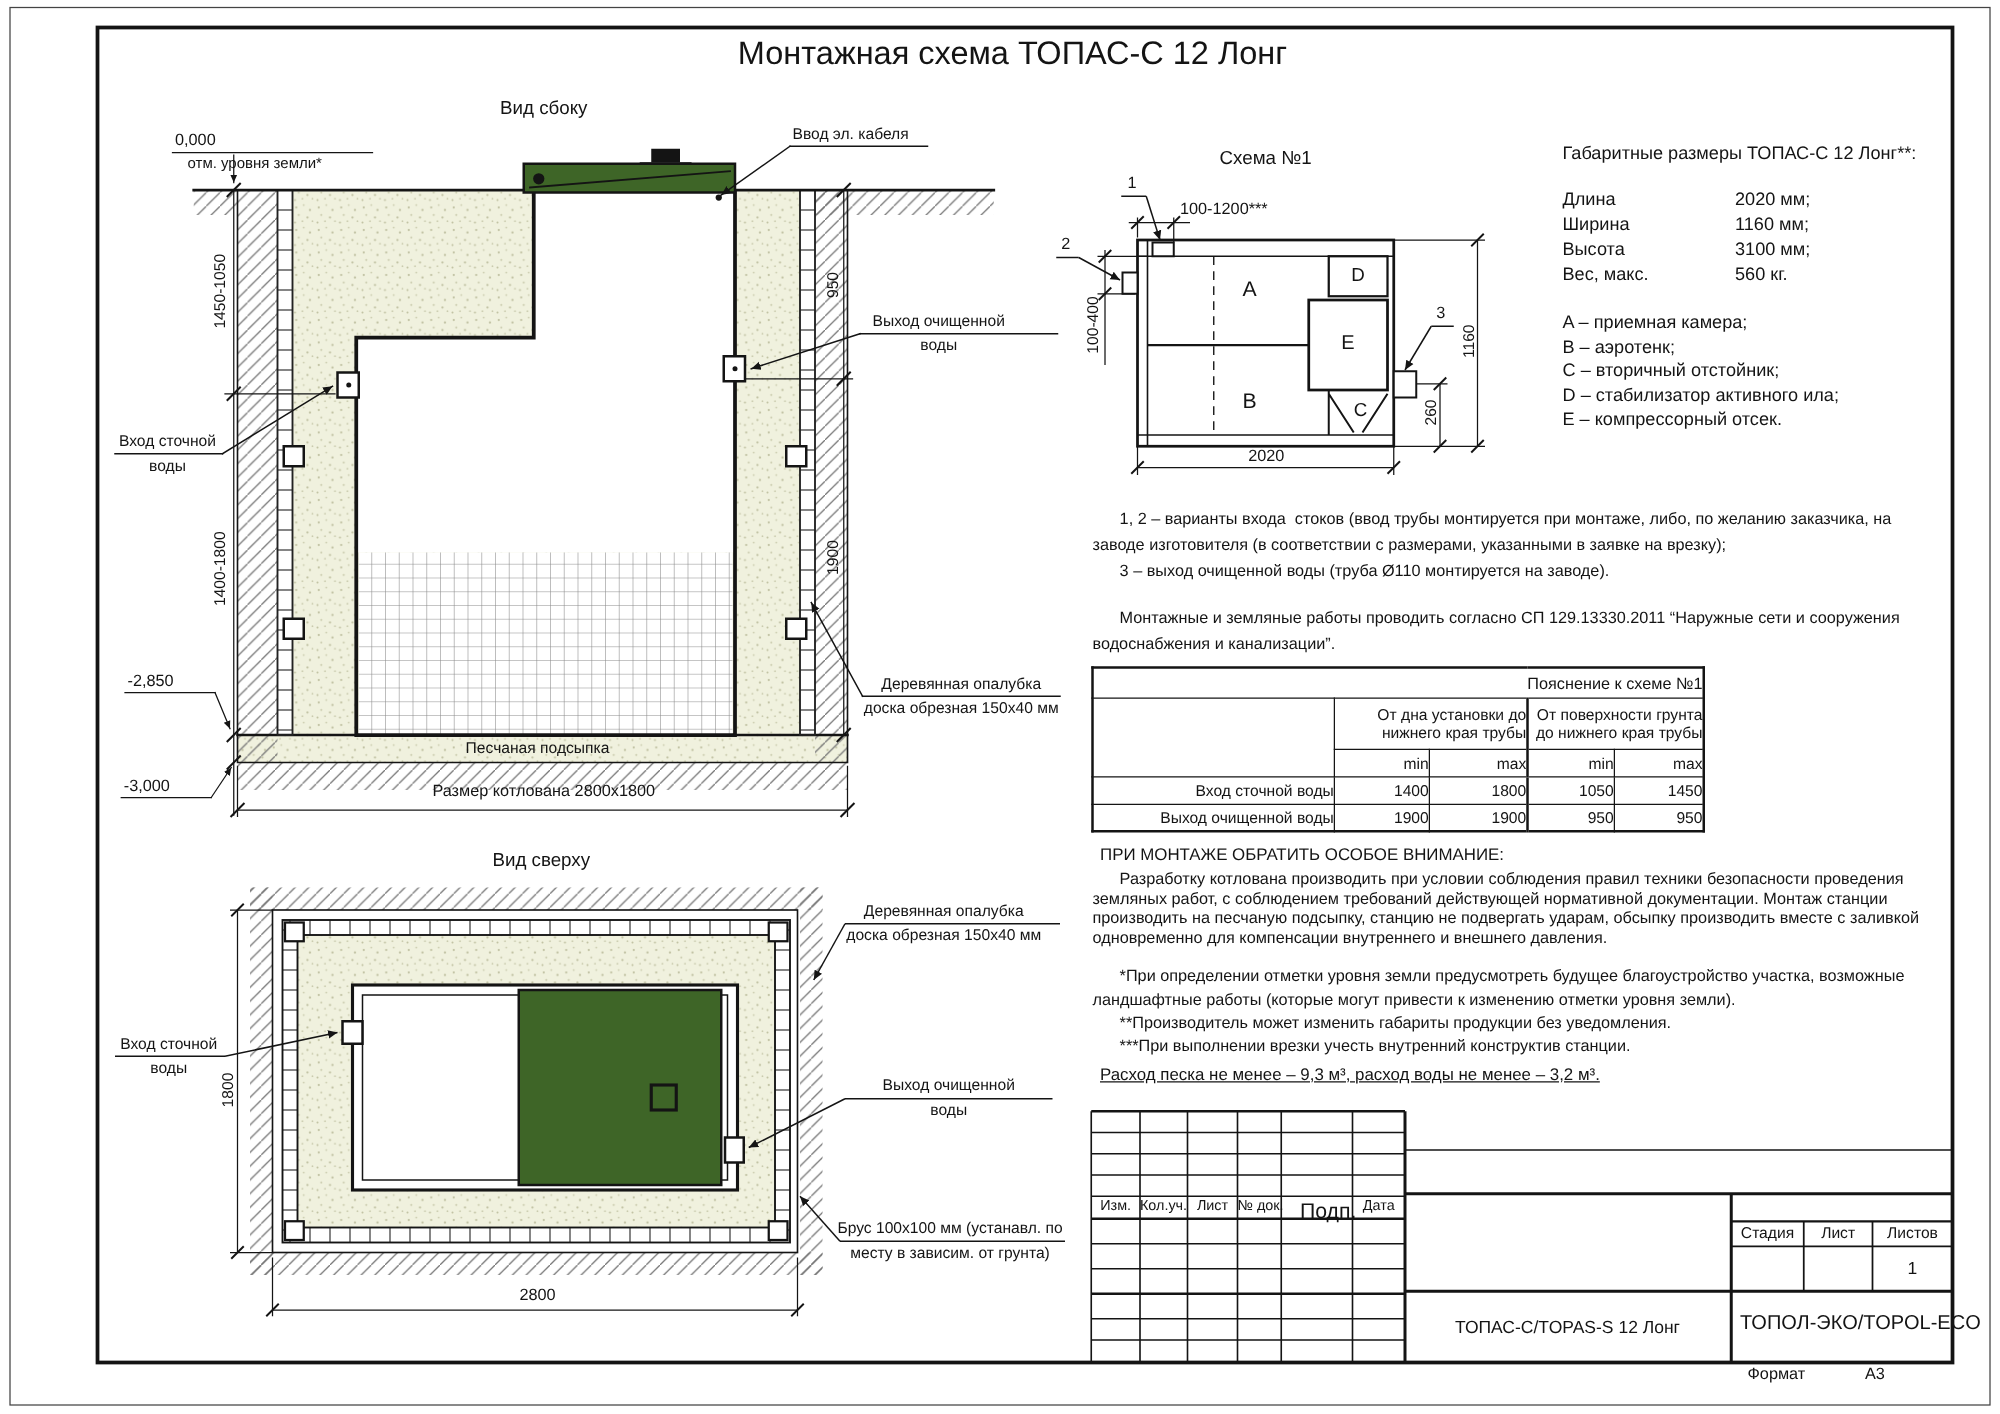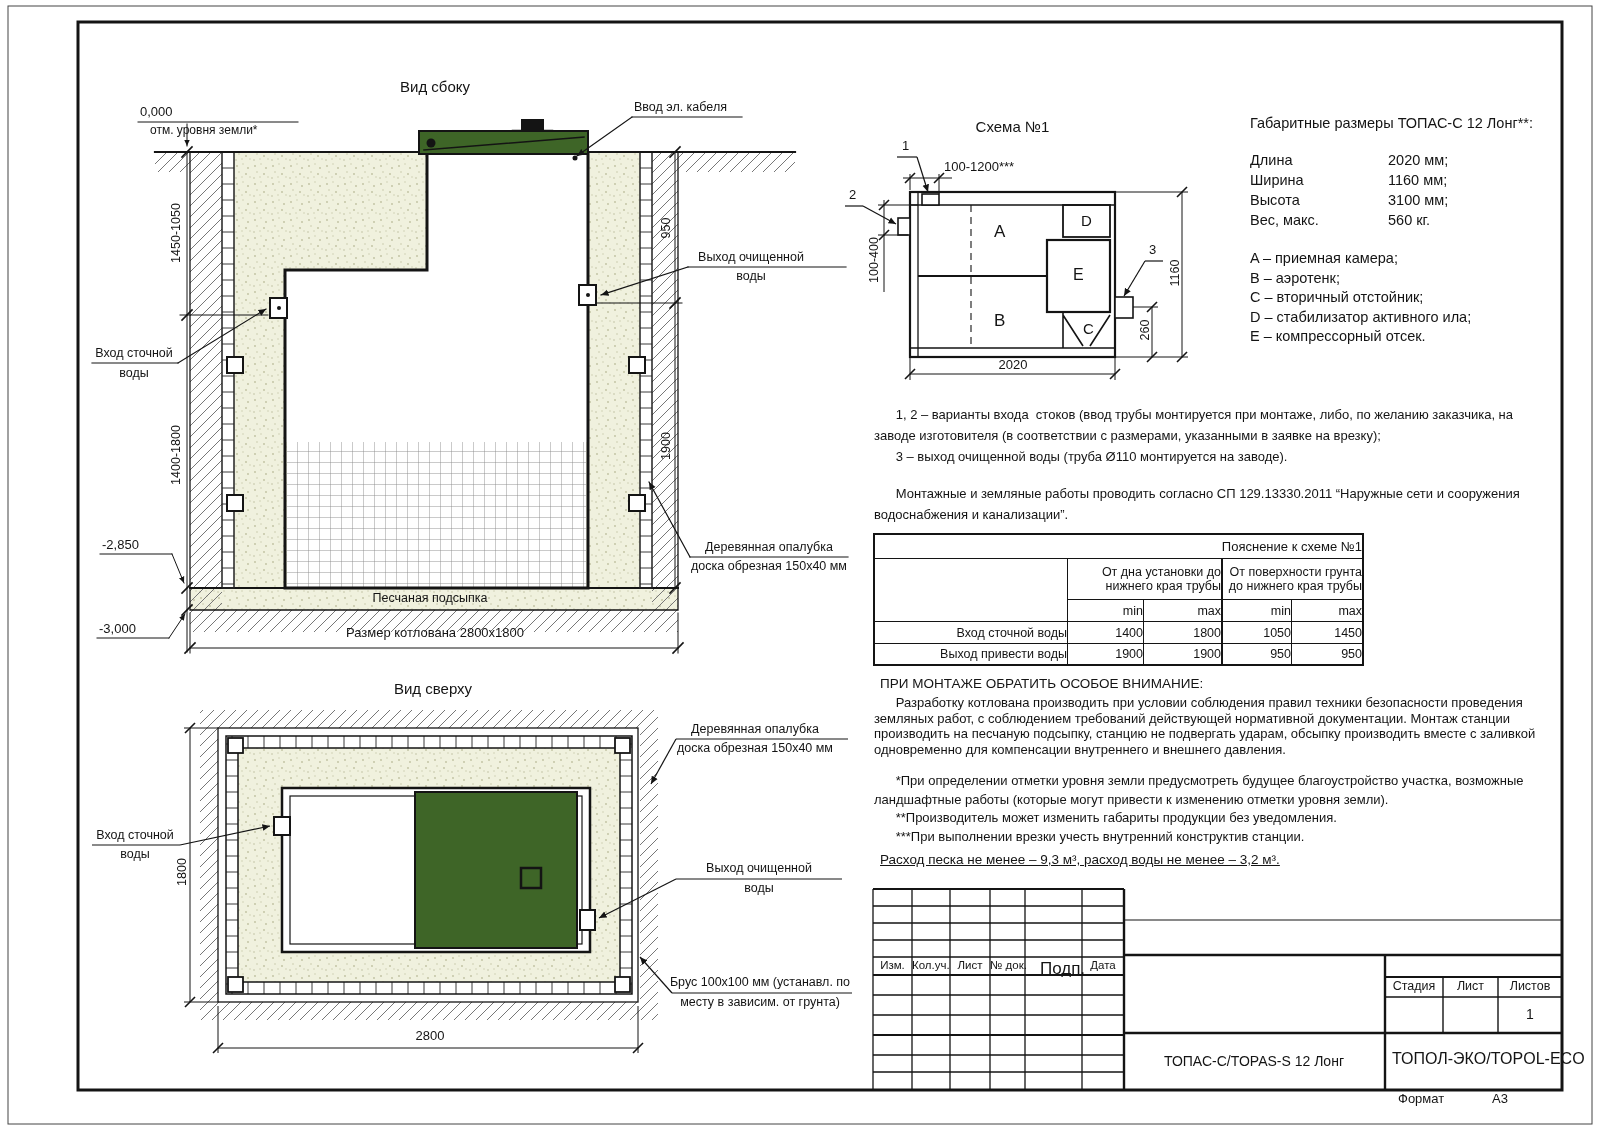--- a/index.html
+++ b/index.html
@@ -236,20 +236,21 @@
     <path d="M1124,920 H1562" stroke-width="1.2"></path>
     <path d="M1124,955 H1562" stroke-width="2.4"></path>
     <path d="M1385,977 H1562" stroke-width="1.8"></path>
     <path d="M1385,997 H1562" stroke-width="1.4"></path>
     <path d="M1124,1033 H1562" stroke-width="2.4"></path>
     <path d="M1385,955 V1090" stroke-width="2.4"></path>
     <path d="M1443,977 V1033 M1498,977 V1033" stroke-width="1.4"></path>
   </g>
 </svg>
 
+<div class="t c" style="left:460px;top:28px;width:700px;font-size:26px;">Монтажная схема ТОПАС-С 12 Лонг</div>
 
 <div class="t c" style="left:365px;top:78px;width:140px;font-size:15px;">Вид сбоку</div>
 <div class="t" style="left:140px;top:105px;font-size:13px;">0,000</div>
 <div class="t" style="left:150px;top:124px;font-size:12px;text-align:right;">отм. уровня земли*</div>
 <div class="vdim" style="left:176px;top:233px;font-size:12.5px;">1450-1050</div>
 <div class="vdim" style="left:176px;top:455px;font-size:12.5px;">1400-1800</div>
 <div class="vdim" style="left:666px;top:228px;font-size:12.5px;">950</div>
 <div class="vdim" style="left:666px;top:446px;font-size:12.5px;">1900</div>
 <div class="t" style="left:102px;top:538px;font-size:13px;">-2,850</div>
 <div class="t" style="left:99px;top:622px;font-size:13px;">-3,000</div>
@@ -340,21 +341,21 @@
     <td style="width:70px;">max</td>
   </tr>
   <tr>
     <td style="height:21px;">Вход сточной воды</td>
     <td>1400</td>
     <td>1800</td>
     <td class="thickl">1050</td>
     <td>1450</td>
   </tr>
   <tr>
-    <td style="height:20px;">Выход привести воды</td>
+    <td style="height:20px;">Выход очищенной воды</td>
     <td>1900</td>
     <td>1900</td>
     <td class="thickl">950</td>
     <td>950</td>
   </tr>
 </tbody>
     </table>
 
 <div class="t c" style="left:873px;top:959px;width:39px;font-size:11.5px;">Изм.</div>
 <div class="t c" style="left:912px;top:959px;width:16px;font-size:11.5px;">Кол.уч.</div>

